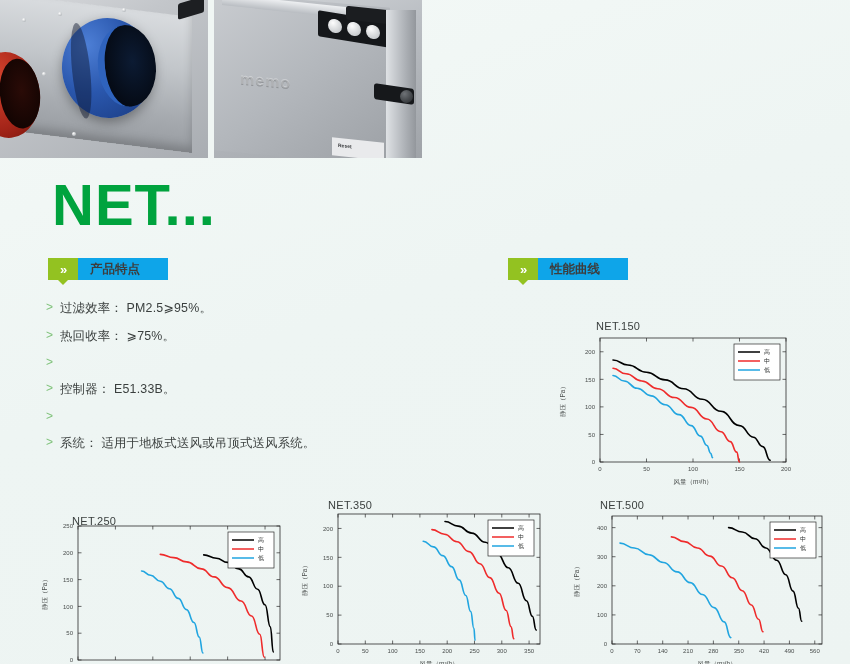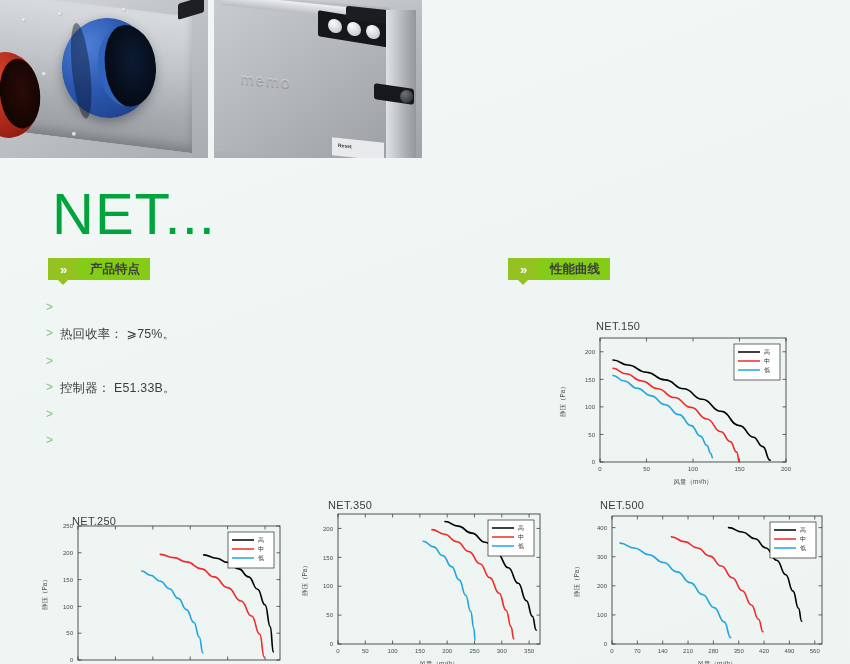--- a/index.html
+++ b/index.html
@@ -102,32 +102,32 @@
   }
   .label-tag {
     position: absolute; left: 118px; top: 140px; width: 52px; height: 18px;
     background: #e9eaec; transform: skewY(6deg);
   }
   .label-tag span { font-size: 5px; color: #3a3c3f; display:block; padding:4px 0 0 6px; font-weight:bold;}
 
   
   .brand-title {
     position: absolute; left: 52px; top: 176px;
-    font-size: 58px; font-weight: 400; letter-spacing: 1px;
-    color: #00a33e; line-height: 1; margin-top: 9px;
+    font-size: 58px; font-weight: 700; letter-spacing: 1px;
+    color: #00a33e; line-height: 1;
   }
 
   
   .badge { position: absolute; height: 22px; display: flex; align-items: stretch; }
   .badge-chev {
     width: 30px; background: #93c221; display: flex; align-items: center; justify-content: center;
     color: #ffffff; font-size: 13px; font-weight: bold; letter-spacing: -1px;
   }
   .badge-label {
-    background: #84cc16; padding: 0 10px 0 12px; display: flex; align-items: center;
+    background: #0ea5e9; padding: 0 28px 0 12px; display: flex; align-items: center;
     font-size: 12.5px; color: #3d3d3d; font-weight: bold;
   }
   .badge-tail {
     position: absolute; left: 10px; bottom: -5px; width: 0; height: 0;
     border-left: 5px solid transparent; border-right: 5px solid transparent;
     border-top: 5px solid #93c221;
   }
   #badge-features { left: 48px; top: 258px; }
   #badge-curves  { left: 508px; top: 258px; }
 
@@ -204,37 +204,39 @@
 
 <div class="badge" id="badge-curves">
   <div class="badge-chev">»</div>
   <div class="badge-label">性能曲线</div>
   <div class="badge-tail"></div>
 </div>
 
 <div class="features" id="feature-list">
     <div class="feat-row">
       <div class="feat-mark">&gt;</div>
+      <div class="feat-text"><span>过滤效率： PM2.5⩾95%。</span></div>
     </div>
     <div class="feat-row">
       <div class="feat-mark">&gt;</div>
       <div class="feat-text"><span>热回收率： ⩾75%。</span></div>
     </div>
     <div class="feat-row">
       <div class="feat-mark">&gt;</div>
     </div>
     <div class="feat-row">
       <div class="feat-mark">&gt;</div>
       <div class="feat-text"><span>控制器： E51.33B。</span></div>
     </div>
     <div class="feat-row">
       <div class="feat-mark">&gt;</div>
     </div>
     <div class="feat-row">
       <div class="feat-mark">&gt;</div>
+      <div class="feat-text"><span>系统： 适用于地板式送风或吊顶式送风系统。</span></div>
     </div>
   </div>
 
 <div class="chart" id="chart-150">
     <div class="chart-title" style="left: 40px; top: -2px;">NET.150</div>
     <svg width="240" height="186" viewBox="0 0 240 186">
       <rect x="44" y="16" width="186" height="124" fill="none" stroke="#2b2b2b" stroke-width="0.8"></rect>
       <line x1="44" y1="140" x2="44" y2="136.5" stroke="#2b2b2b" stroke-width="0.7"></line>
       <line x1="44" y1="16" x2="44" y2="19.5" stroke="#2b2b2b" stroke-width="0.7"></line>
       <text x="44" y="149" text-anchor="middle" class="tick">0</text>

